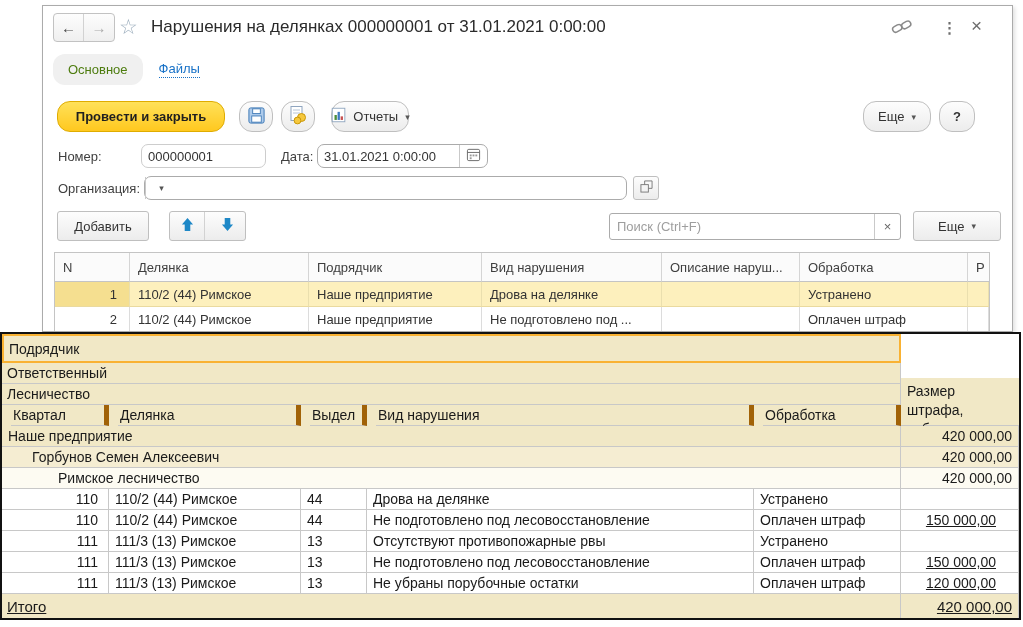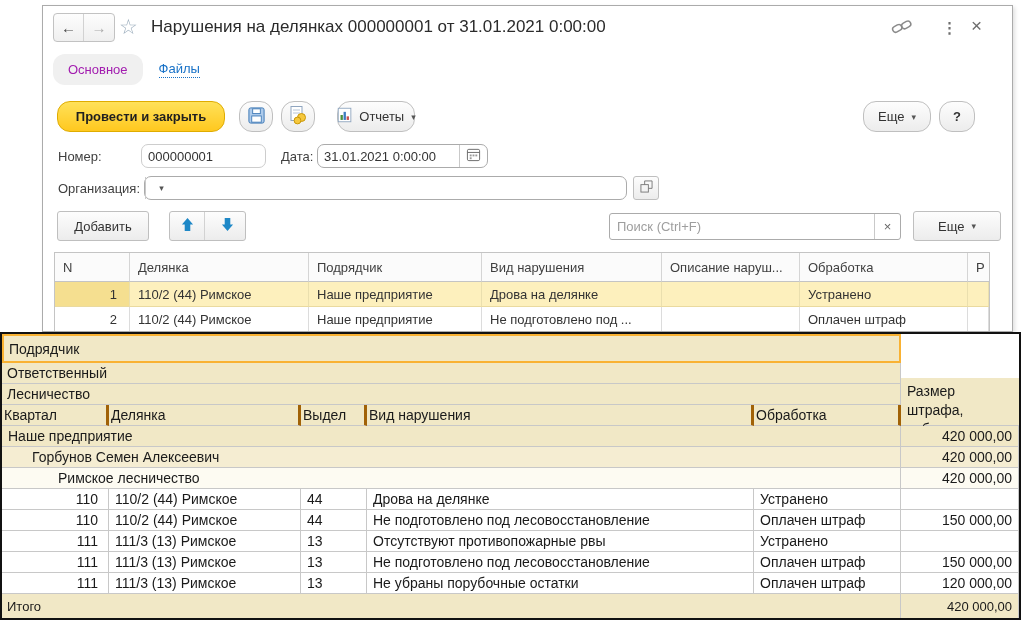--- a/index.html
+++ b/index.html
@@ -18,34 +18,34 @@
   .nav-btn.back { color:#4A4A4A; border-right:1px solid #D2D2D2; }
   .nav-btn.fwd { color:#ABABAB; }
   .star { position:absolute; left:76px; top:9px; font-size:21px; color:#9FB0BF; }
   .title { position:absolute; left:108px; top:11px; font-size:17px; color:#2B2B2B; white-space:nowrap; }
   .t-act { position:absolute; top:12px; color:#6E6E6E; }
   .t-link { left:848px; }
   .t-dots { left:899px; font-size:15px; font-weight:bold; letter-spacing:0; top:13px; }
   .t-close { left:928px; font-size:19px; top:9px; }
 
   .tabs { position:absolute; left:10px; top:48px; display:flex; align-items:center; gap:16px; }
-  .tab-active { background:#F0F0F0; border-radius:12px; padding:8px 15px; color:#a21caf; }
+  .tab-active { background:#F0F0F0; border-radius:12px; padding:8px 15px; color:#4d7c0f; }
   .tab-link { color:#1771C7; border-bottom:1px dotted #1771C7; padding-bottom:1px; cursor:pointer; }
 
   .btn { display:inline-flex; align-items:center; justify-content:center; gap:5px;
          background:linear-gradient(#FDFDFD,#ECECEC); border:1px solid #BFBFBF; border-radius:3px;
          color:#333; font-size:13px; cursor:pointer; }
   .caret { font-size:9px; color:#555; margin-left:2px; }
 
   .toolbar-btn { position:absolute; top:95px; height:31px;border-radius:13px; }
   .btn-primary { left:14px; width:168px; background:linear-gradient(#FFE159,#FFC81F);
                  border:1px solid #DFAC00; font-weight:bold; color:#1F1F1F; }
   .btn-save { left:196px; width:34px; }
   .btn-post { left:238px; width:34px; }
-  .btn-reports { left:294px; width:78px; }
+  .btn-reports { left:288px; width:78px; }
   .btn-more-top { left:820px; width:68px; }
   .btn-help { left:896px; width:36px; font-weight:bold; }
 
   .fld-label { position:absolute; color:#3F3F3F; }
   .inp { position:absolute; height:24px; border:1px solid #ABABAB; border-radius:7px; background:#fff;
          display:flex; align-items:center; padding-left:6px; color:#333; }
   .inp.dim { border-color:#CDCDCD; }
   .seg { display:flex; align-items:center; justify-content:center; height:100%; border-left:1px solid #C9C9C9; }
 
   .btn-row2 { position:absolute; top:205px; height:30px; }
@@ -74,39 +74,39 @@
   .row-sel .gc.num { background:#F5DF90; }
 
   
   .report { position:absolute; left:0; top:332px; width:1021px; height:288px;
             border:2px solid #111; background:#fff; font-size:14px; color:#1A1A1A; }
   .rep-top { display:grid; grid-template-columns:899px 1fr; grid-template-rows:29px 21px 21px 21px; }
   .hlabel { grid-column:1; background:#F1E8C6; display:flex; align-items:center; padding-left:5px;
             border-right:1px solid #C8C8C8; border-bottom:1px solid #C8C8C8; }
   .hlabel.sel { border:2px solid #F9B233; }
   .colheads { grid-column:1; display:grid; grid-template-columns:107px 192px 66px 387px 147px; background:#F1E8C6; }
-  .colheads div { display:flex; align-items:center; padding-left:2px; border-right:3px solid #a16207;
-                  border-bottom:1px solid #C8C8C8; }
+  .colheads div { display:flex; align-items:center; padding-left:2px; border-right:5px solid #a16207;
+                  border-bottom:1px solid #C8C8C8;margin-left:9px; }
   .amount-head { grid-column:2; grid-row:1/5; background:#F1E8C6; padding:4px 40px 0 6px;
                  border-bottom:1px solid #C8C8C8; line-height:1.35;margin-top:44px; }
   .grow { display:grid; grid-template-columns:899px 1fr; height:21px; }
   .grow > div { border-right:1px solid #C8C8C8; border-bottom:1px solid #C8C8C8; display:flex; align-items:center; }
   .grow > div:last-child { justify-content:flex-end; padding-right:6px; }
   .lvl1 > div { background:#F1E8C6; }
   .lvl2 > div { background:#F5EDD2; }
   .lvl3 > div { background:#FDFBF2; }
   .g-label { padding-left:6px; }
   .lvl2 .g-label { padding-left:30px; }
   .lvl3 .g-label { padding-left:56px; }
   .drow { display:grid; grid-template-columns:107px 192px 66px 387px 147px 1fr; height:21px; background:#fff; }
   .drow div { display:flex; align-items:center; padding-left:6px; border-right:1px solid #C8C8C8;
               border-bottom:1px solid #C8C8C8; white-space:nowrap; overflow:hidden; }
   .drow .q { justify-content:flex-end; padding-right:10px; padding-left:0; }
-  .drow .amt { justify-content:flex-end; padding-right:6px; }
-  .trow { display:grid; grid-template-columns:899px 1fr; height:24px; font-size:13px; }
+  .drow .amt { justify-content:flex-end; padding-right:22px;text-decoration:underline; }
+  .trow { display:grid; grid-template-columns:899px 1fr; height:24px; font-size:15px;text-decoration:underline; }
   .trow div { background:#F1E8C6; display:flex; align-items:center; border-right:1px solid #C8C8C8; }
   .trow .t-label { padding-left:5px; }
   .trow .t-amt { justify-content:flex-end; padding-right:6px; }
 </style>
 </head>
 <body>
 
 <div class="stage">
 
   <div class="doc-window">

